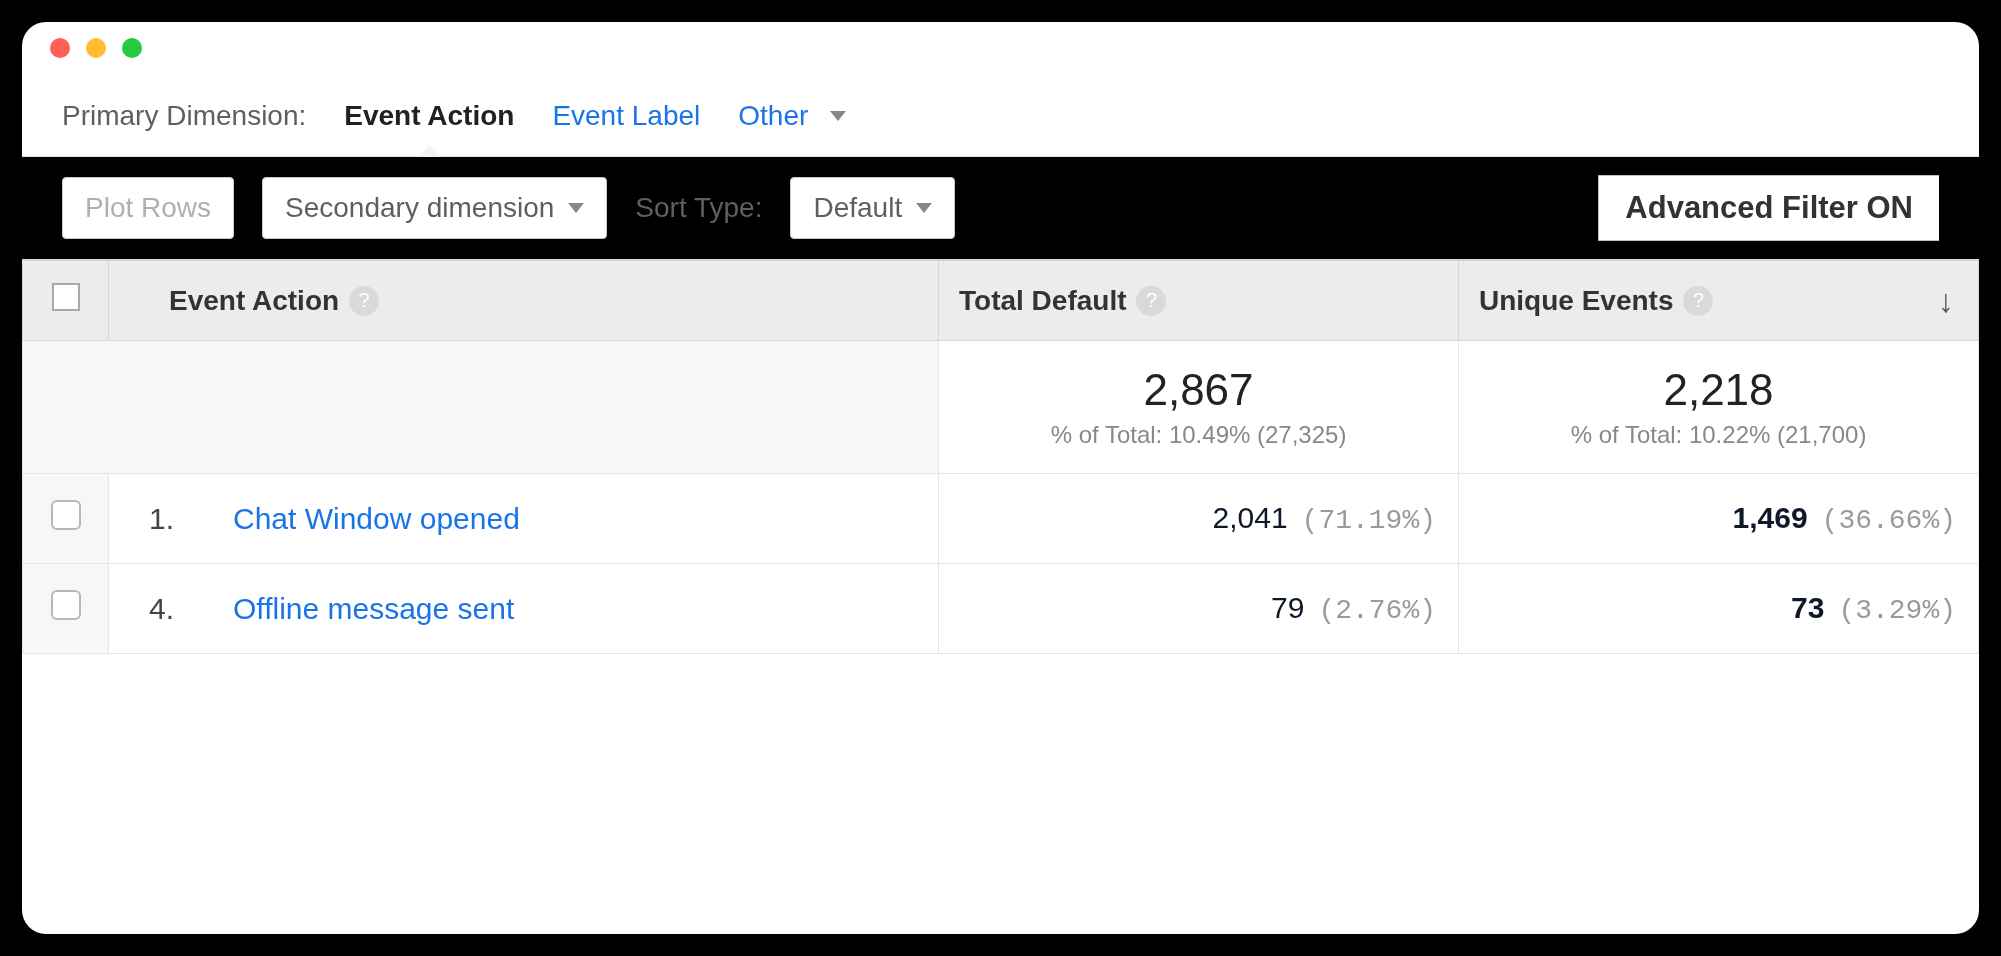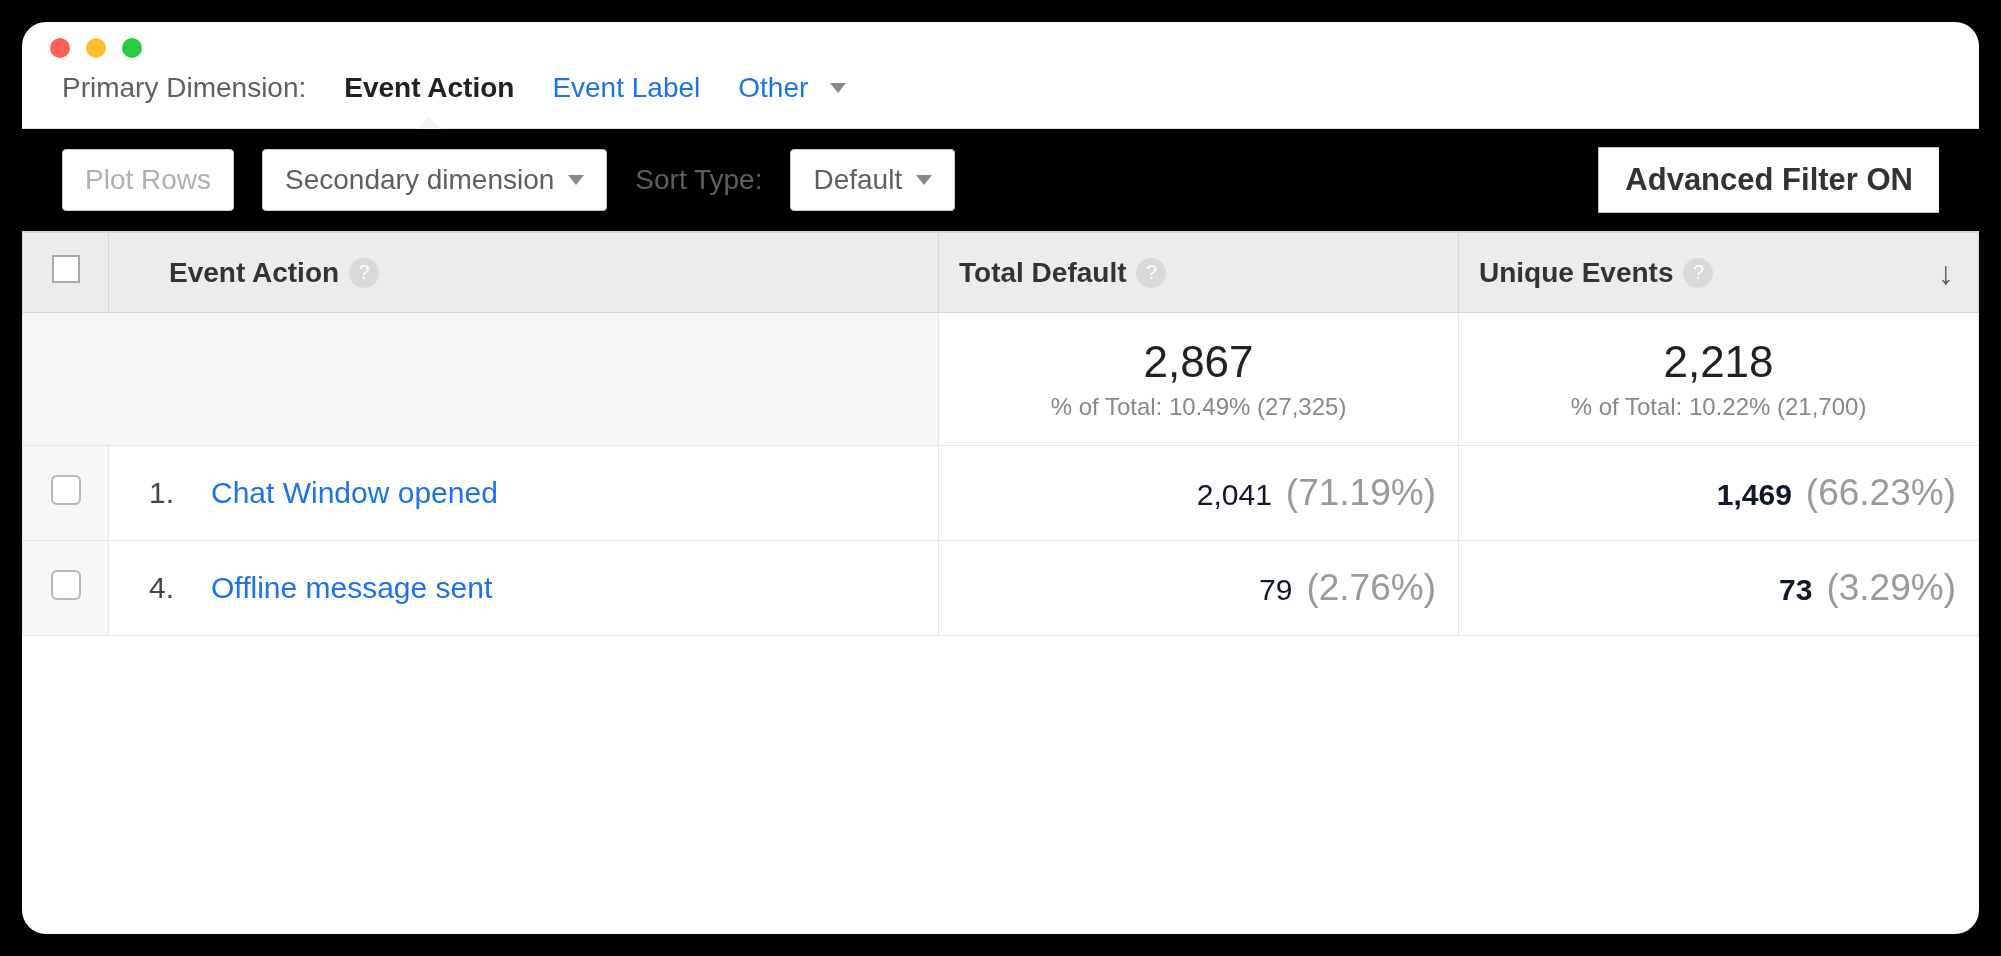--- a/index.html
+++ b/index.html
@@ -38,21 +38,21 @@
   .traffic-light {
     width: 20px;
     height: 20px;
     border-radius: 50%;
   }
   .tl-red { background: #ff5f56; }
   .tl-yellow { background: #ffbd2e; }
   .tl-green { background: #27c93f; }
 
   .content {
-    padding-top: 32px;
+    padding-top: 60px;
   }
 
   .dim-bar {
     display: flex;
     align-items: center;
     gap: 38px;
     padding: 18px 40px 24px 40px;
     border-bottom: 1px solid #e0e0e0;
     font-size: 28px;
     position: relative;
@@ -188,25 +188,25 @@
     background: #fff;
   }
   .header-checkbox {
     width: 28px; height: 28px;
     border: 2px solid #aaa;
     background: #fff;
     display: inline-block;
   }
   .action-cell { padding-left: 40px !important; }
   .row-index { color: #444; display: inline-block; min-width: 48px; }
-  .row-link { color: #1a73e8; cursor: pointer; margin-left: 14px; }
+  .row-link { color: #1a73e8; cursor: pointer; margin-left: 36px; }
   .num-cell { text-align: right; }
   .num-main { color: #0f172a; }
   .num-main.bold { font-weight: 700; }
-  .num-pct { color: #9a9a9a; margin-left: 14px; font-size: 37px; }
+  .num-pct { color: #9a9a9a; margin-left: 14px; font-size: 28px; font-family: Liberation Mono, monospace; }
 
   th .header-inner { display: flex; align-items: center; }
   th.col-action .header-inner { padding-left: 40px; }
 </style>
 </head>
 <body>
 
 <div class="frame">
   <div class="window">
     <div class="traffic-lights">
@@ -278,21 +278,21 @@
             </td>
             <td>
               <div class="summary-big">2,218</div>
               <div class="summary-sub">% of Total: 10.22% (21,700)</div>
             </td>
           </tr>
         <tr class="data-row">
               <td class="check-cell blank"><span class="checkbox"></span></td>
               <td class="action-cell"><span class="row-index">1.</span><span class="row-link">Chat Window opened</span></td>
               <td class="num-cell"><span class="num-main">2,041</span><span class="num-pct">(71.19%)</span></td>
-              <td class="num-cell"><span class="num-main bold">1,469</span><span class="num-pct">(66.23%)</span></td>
+              <td class="num-cell"><span class="num-main bold">1,469</span><span class="num-pct">(36.66%)</span></td>
             </tr>
             <tr class="data-row">
               <td class="check-cell blank"><span class="checkbox"></span></td>
               <td class="action-cell"><span class="row-index">4.</span><span class="row-link">Offline message sent</span></td>
               <td class="num-cell"><span class="num-main">79</span><span class="num-pct">(2.76%)</span></td>
               <td class="num-cell"><span class="num-main bold">73</span><span class="num-pct">(3.29%)</span></td>
             </tr>
           </tbody>
       </table>
 

